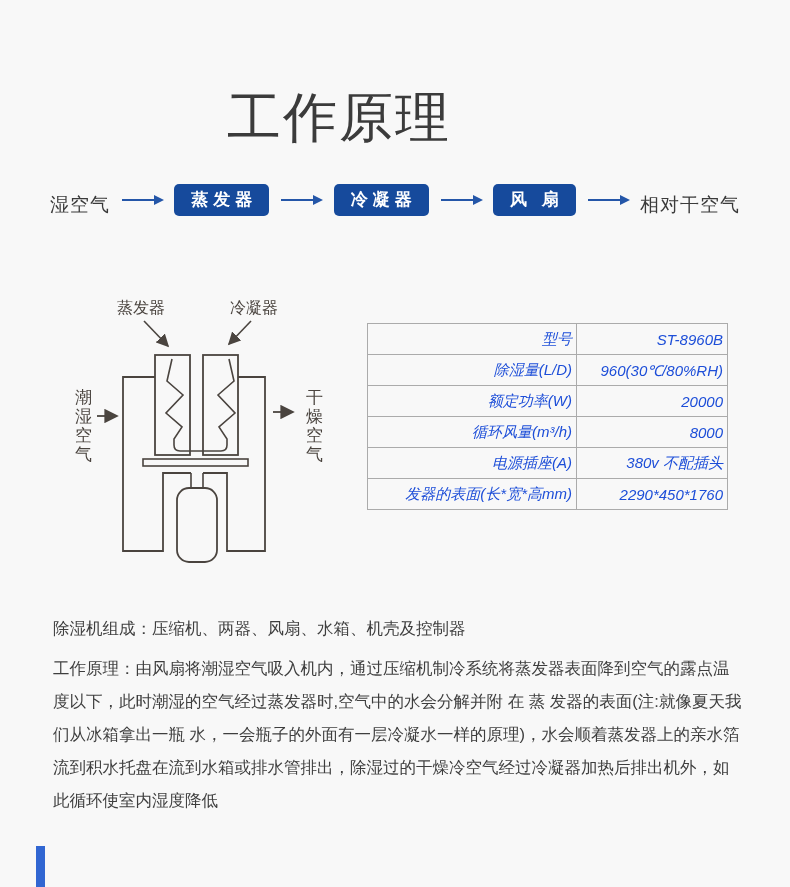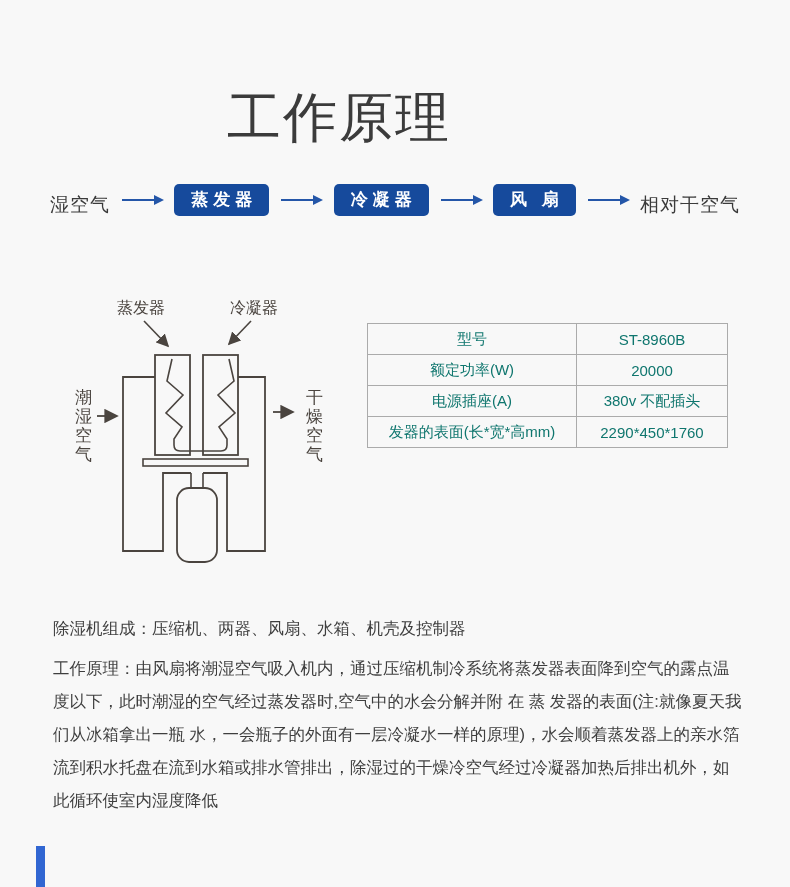--- a/index.html
+++ b/index.html
@@ -33,22 +33,22 @@
   }
   
   .diagram { position:absolute; left:45px; top:285px; }
   .diagram text { font-family:"Liberation Sans", sans-serif; fill:#4a443f; }
   
   .spec-table {
     position:absolute; left:367px; top:323px; width:361px;
     border-collapse:collapse; table-layout:fixed;
   }
   .spec-table td {
-    border:1px solid #ababab; height:30px; text-align:center;
-    font-size:15px; color:#0f766e; padding:0 4px; background:transparent;
+    border:1px solid #ababab; height:30px; text-align:right;
+    font-size:15px; color:#1d4ed8; padding:0 4px; background:transparent;font-style:italic;
   }
   .spec-table td.name { width:200px; }
   
   .para { position:absolute; left:53px; width:690px; font-size:16.5px; color:#3e3e3e; }
   .para-1 { top:618px; }
   .para-2 { top:652px; line-height:33px; }
   
   .accent-bar {
     position:absolute; left:36px; top:846px; width:9px; height:41px;
     background:#3166d2;
@@ -115,22 +115,30 @@
     <line x1="228" y1="127" x2="248" y2="127" stroke="#4a443f" stroke-width="1.8" marker-end="url(#ah)"></line>
   </svg>
 
   <table class="spec-table">
     <tbody>
       <tr>
         <td class="name">型号</td>
         <td>ST-8960B</td>
       </tr>
       <tr>
+        <td class="name">除湿量(L/D)</td>
+        <td>960(30℃/80%RH)</td>
+      </tr>
+      <tr>
         <td class="name">额定功率(W)</td>
         <td>20000</td>
+      </tr>
+      <tr>
+        <td class="name">循环风量(m³/h)</td>
+        <td>8000</td>
       </tr>
       <tr>
         <td class="name">电源插座(A)</td>
         <td>380v 不配插头</td>
       </tr>
       <tr>
         <td class="name">发器的表面(长*宽*高mm)</td>
         <td>2290*450*1760</td>
       </tr>
     </tbody>

